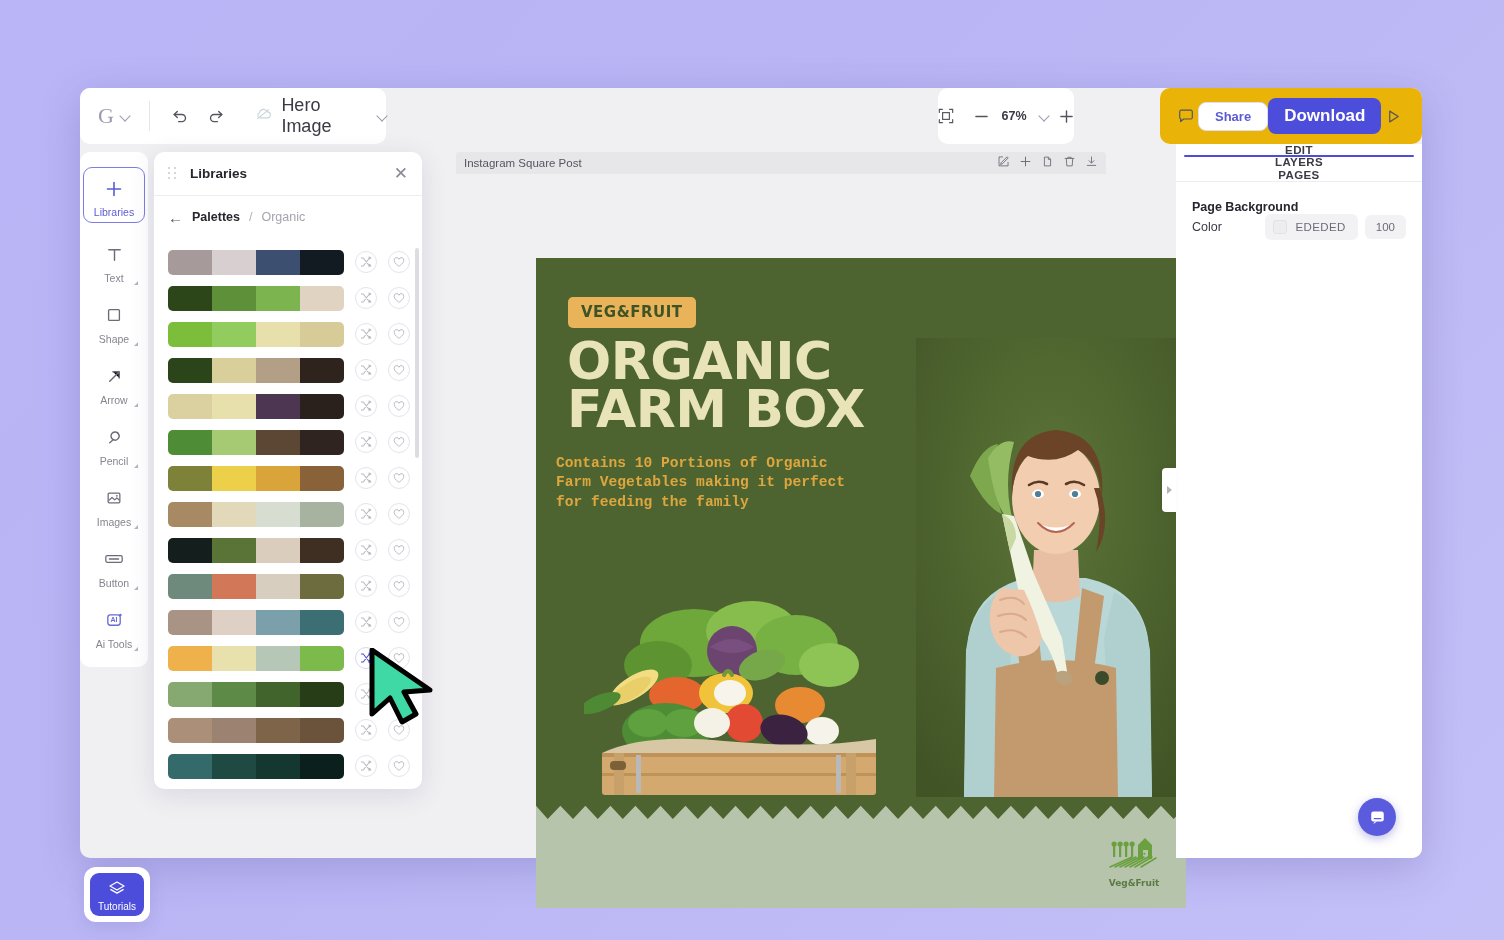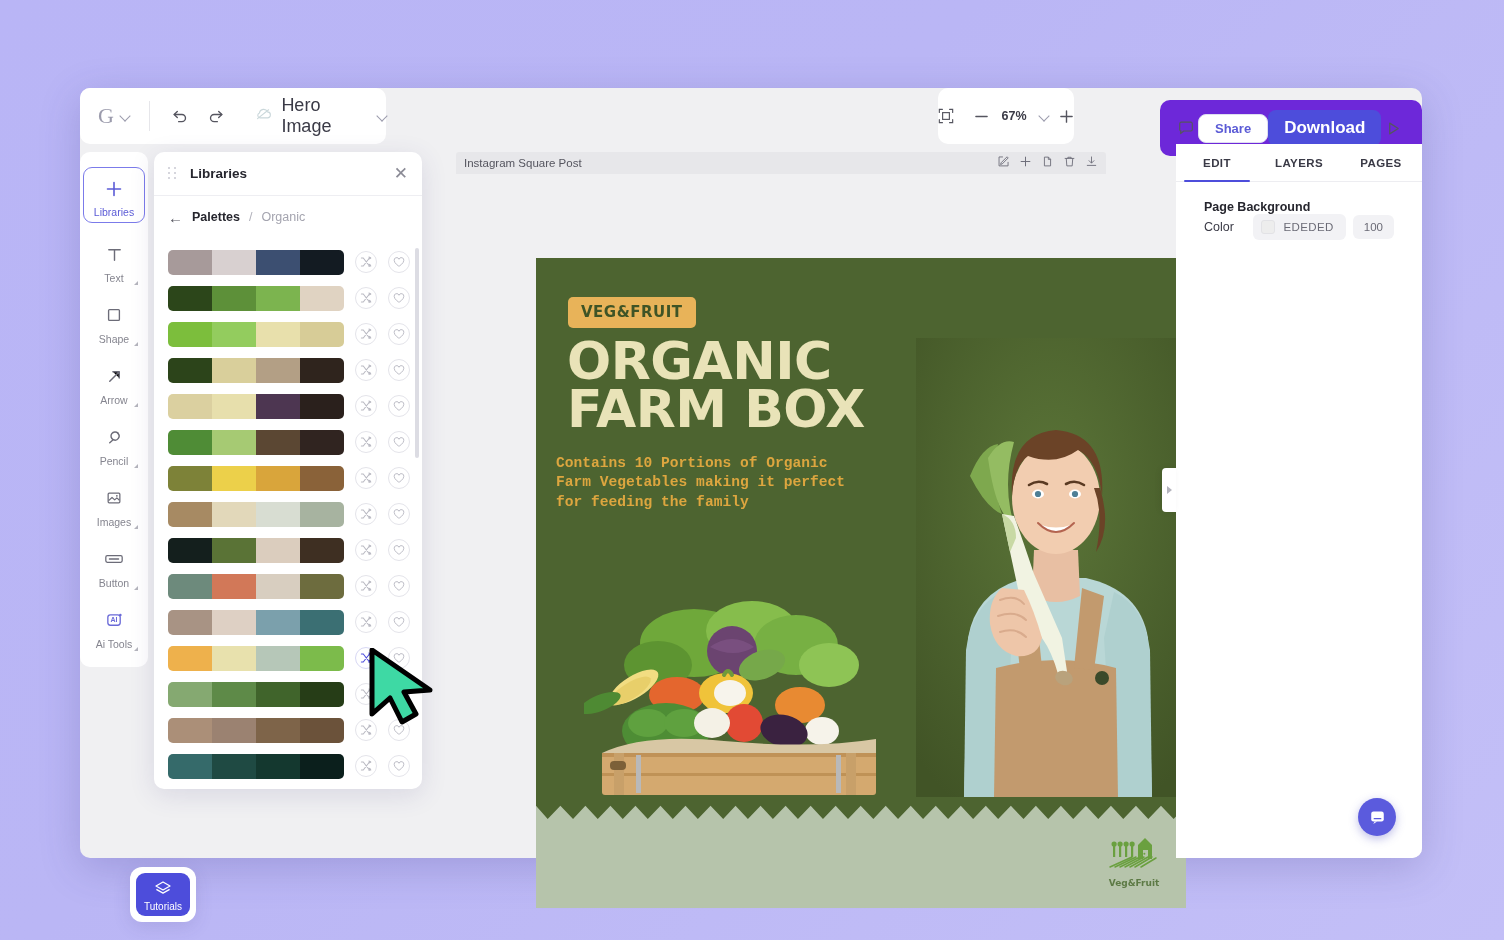--- a/index.html
+++ b/index.html
@@ -62,22 +62,22 @@
 
   .topbar-zoom {
     position:absolute; right: 348px; top:0;
     width: 136px; height:56px; background:#fff; border-radius:10px;
     display:flex; align-items:center; justify-content:center; gap:10px;
   }
   .zoom-val { font-size:12.5px; color:#3a3a46; font-weight:600; min-width:30px; text-align:center;}
   .vdiv { width:1px;height:22px;background:#e6e6ea; }
 
   .topbar-right {
-    position:absolute; right:0; top:12px;
-    width: 262px; height:56px; background:#6d28d9; border-radius:10px;
+    position:absolute; right:0; top:0;
+    width: 262px; height:56px; background:#eab308; border-radius:10px;
     display:flex; align-items:center; gap:0; padding: 0 14px;
   }
   .btn-share {
     border:1px solid #dedef0; border-radius:8px; padding:6px 16px;
     font-size:13px; color:#5b5bd6; font-weight:600; background:#fff; cursor:pointer;
   }
   .btn-download {
     border:none; border-radius:8px; padding:8px 16px;
     font-size:17px; color:#fff; font-weight:700; background:#4d4ddb; cursor:pointer;
   }
@@ -235,31 +235,31 @@
   .collapse-handle i {
     width:0;height:0;border-top:4px solid transparent;border-bottom:4px solid transparent;
     border-left:5px solid #b4b4bd; display:block;
   }
 
   
   .right-panel {
     position:absolute; right:0; top:56px; width:246px; bottom:0;
     background:#fff; border-radius:0 0 10px 0;
   }
-  .rp-tabs { display:flex; height:38px; border-bottom:1px solid #ededf1; }
+  .rp-tabs { display:flex; height:38px; border-bottom:1px solid #ededf1;flex-direction:column; }
   .rp-tab {
     flex:1; display:flex;align-items:center;justify-content:center;
     font-size:11.5px; font-weight:700; color:#3a3a46; letter-spacing:.4px;
     cursor:pointer; position:relative;
   }
   .rp-tab.active::after {
     content:''; position:absolute; left:8px; right:8px; bottom:-1px; height:2.4px;
     background:#4d4ddb; border-radius:2px;
   }
-  .rp-section { padding:18px 28px 0; }
+  .rp-section { padding:18px 16px 0; }
   .rp-h { font-size:12.5px; font-weight:700; color:#26262e; }
   .rp-row { display:flex; align-items:center; }
   .rp-label { font-size:12.5px; color:#3a3a46; flex:1; }
   .color-chip {
     display:flex; align-items:center; gap:8px;
     background:#f2f2f5; border-radius:6px; padding:6px 12px 6px 8px; cursor:pointer;
   }
   .color-sq { width:14px;height:14px;border-radius:3px;background:#ededed;border:1px solid #e2e2e6;}
   .color-hex { font-size:11.5px; color:#6b6b76; letter-spacing:.4px; }
   .opacity-chip {
@@ -269,21 +269,21 @@
 
   
   .chat-fab {
     position:absolute; right:26px; bottom:22px; width:38px;height:38px;
     border-radius:50%; background:#5b5bdd;
     display:flex;align-items:center;justify-content:center; cursor:pointer;
     box-shadow:0 3px 10px rgba(70,70,190,.35);
   }
 
   
-  .bottom-bar { position:absolute; left:4px; bottom:-64px; display:flex; gap:12px;margin-left:46px; }
+  .bottom-bar { position:absolute; left:4px; bottom:-64px; display:flex; gap:12px; }
   .bb-group {
     background:#fff; border-radius:12px; padding:6px;
     display:flex; align-items:center;
     box-shadow:0 5px 18px rgba(60,55,120,.13);
   }
   .bb-item {
     width:54px; padding:6px 0 4px; border-radius:9px;
     display:flex;flex-direction:column;align-items:center;gap:2px; cursor:pointer;
     position:relative;
   }

